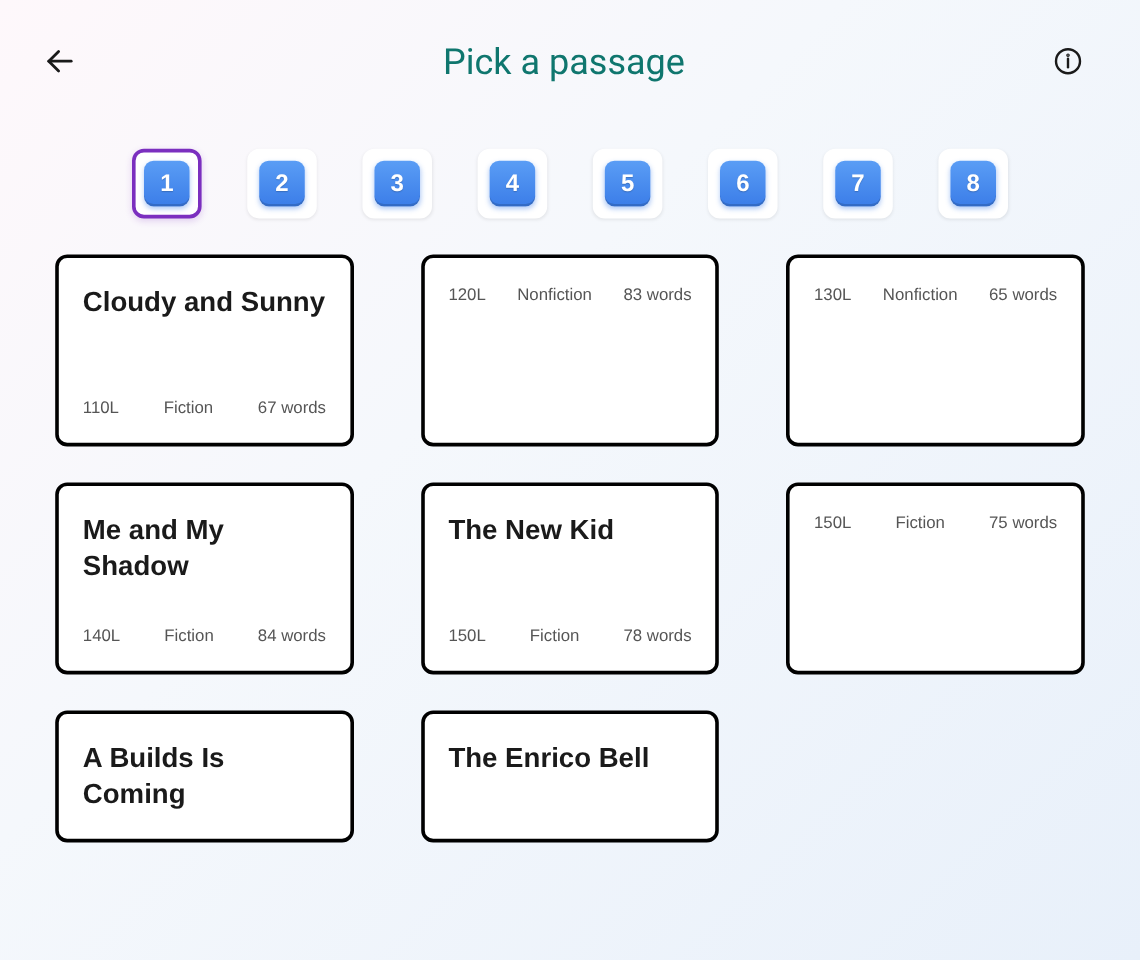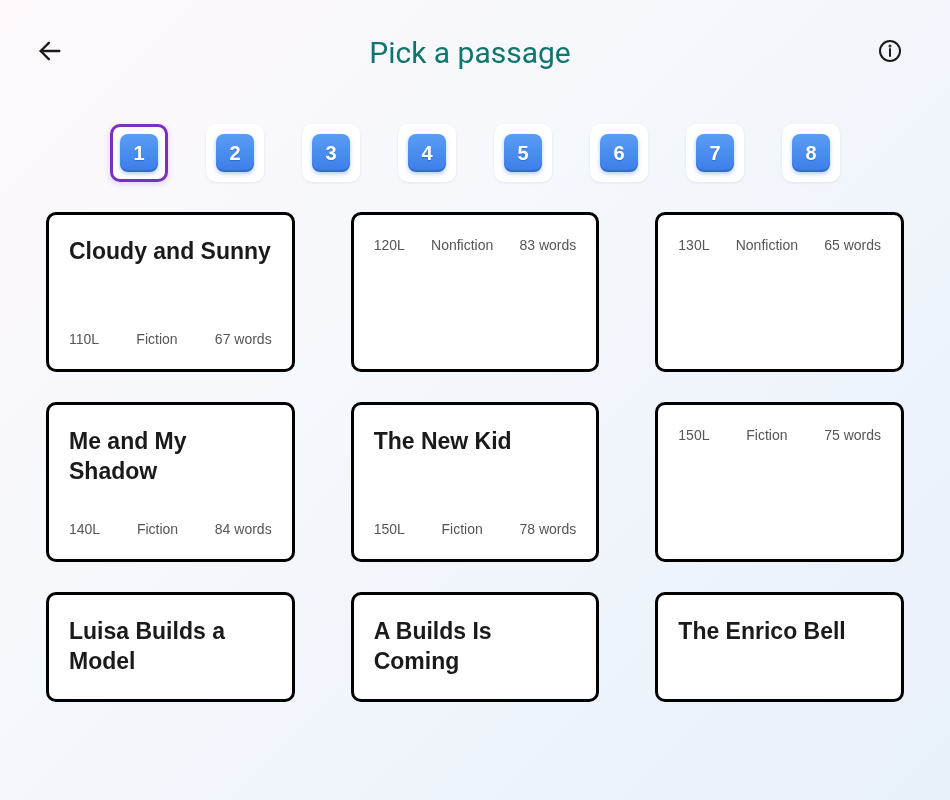--- a/index.html
+++ b/index.html
@@ -218,22 +218,19 @@
         </div>
       </button>
       <button class="card">
         <div class="card-meta">
           <span>150L</span>
           <span>Fiction</span>
           <span>75 words</span>
         </div>
       </button>
       <button class="card bottom-row">
-        <div class="card-title">Luisa Builds a Model</div>
-      </button>
-      <button class="card bottom-row">
         <div class="card-title">A Builds Is Coming</div>
       </button>
       <button class="card bottom-row">
         <div class="card-title">The Enrico Bell</div>
       </button>
     </div>
 </div>
 
 </body></html>

